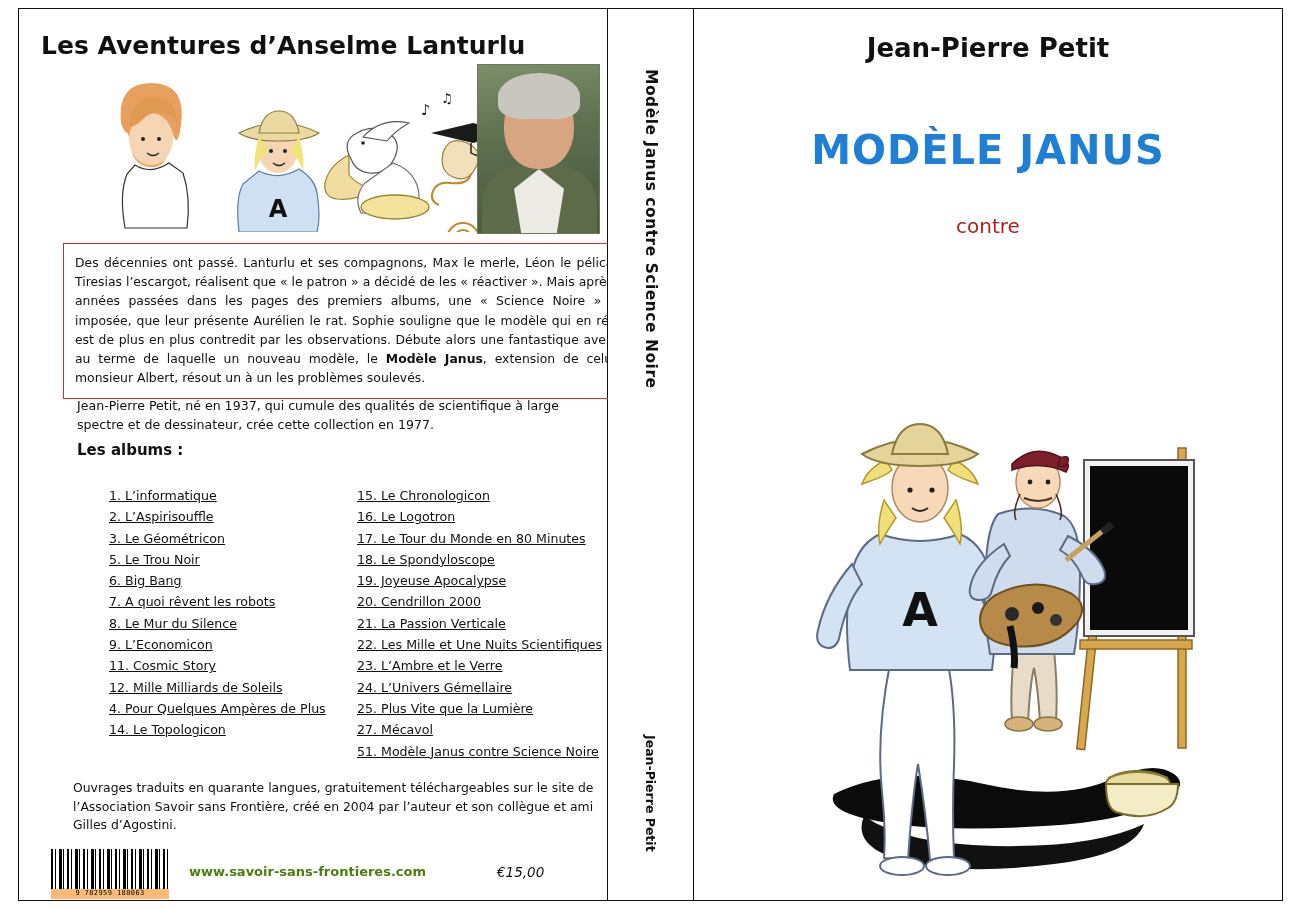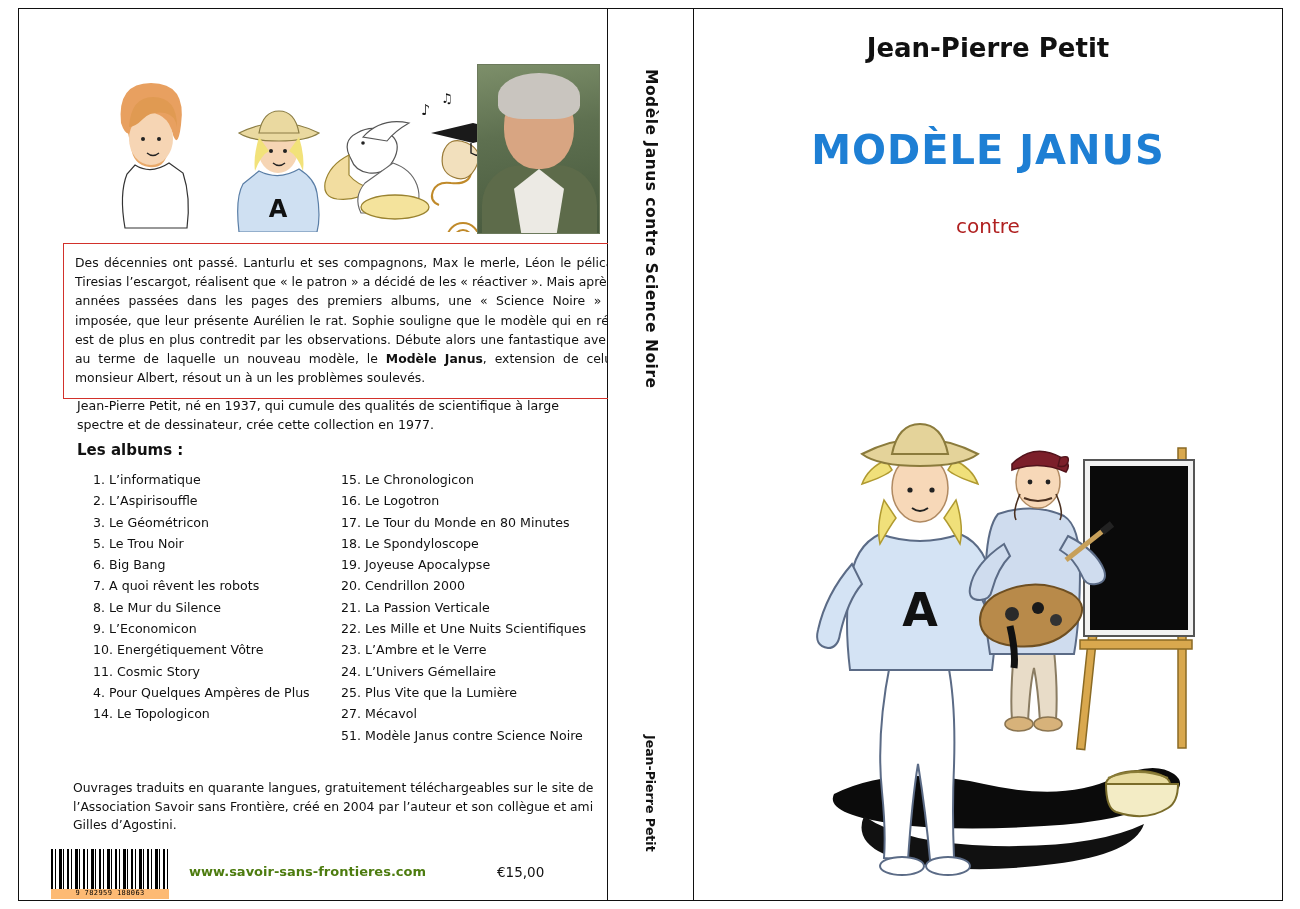--- a/index.html
+++ b/index.html
@@ -112,21 +112,21 @@
     font-size: 15px;
     font-weight: bold;
     color: #111;
   }
   .albums {
     position: absolute;
     left: 60px; top: 460px;
     width: 520px;
     height: 300px;
   }
-  .albums ol { list-style: none; margin: 0; padding: 0; }
+  .albums ol { list-style: none; margin: 16px; padding: 0; text-decoration: underline; }
   .col {
     position: absolute;
     top: 0;
     font-family: "DejaVu Sans", sans-serif;
     font-size: 12.6px;
     color: #111;
   }
   .col-left { left: 14px; width: 240px; }
   .col-right { left: 262px; width: 270px; }
   .col li {
@@ -173,20 +173,21 @@
     font-size: 13px;
     font-weight: bold;
     color: #4d7c0f;
   }
   .price {
     position: absolute;
     left: 478px; top: 855px;
     font-family: "DejaVu Sans", sans-serif;
     font-size: 13.5px;
     color: #111;
+    font-style: italic;
   }
   
   .spine {
     position: absolute;
     left: 608px; top: 8px;
     width: 85px; height: 893px;
     border-top: 1px solid #111;
     border-bottom: 1px solid #111;
     background: #fff;
   }
@@ -270,20 +271,21 @@
     width: 590px; height: 538px;
   }
 </style>
 </head>
 <body>
 
 <div id="cover">
 
   <div class="back-cover">
 
+    <div class="back-title">Les Aventures d’Anselme Lanturlu</div>
 
     <div class="cartoon">
       <svg width="430" height="165" viewBox="0 0 430 165">
 
         <g>
           <path d="M62 52 q-6 -30 22 -32 q30 -2 26 28 q-2 26 -6 40 q-4 14 -18 12 q-16 -2 -18 -20 z" fill="#e8a96a"></path>
           <path d="M58 56 q-4 -40 30 -40 q36 0 30 42 q-3 24 -8 10 q-4 -18 -16 -18 q-14 0 -22 12 q-8 12 -14 -6 z" fill="#e8a060"></path>
           <ellipse cx="88" cy="72" rx="22" ry="26" fill="#f6d5b4"></ellipse>
           <path d="M66 60 q2 -30 24 -30 q24 0 24 30 q-2 -12 -12 -14 q-14 -2 -22 6 q-8 8 -14 8z" fill="#e09a52"></path>
           <circle cx="80" cy="72" r="2" fill="#222"></circle>
@@ -345,22 +347,22 @@
     <div class="albums">
       <ol class="col col-left">
         <li>1. L’informatique</li>
         <li>2. L’Aspirisouffle</li>
         <li>3. Le Géométricon</li>
         <li>5. Le Trou Noir</li>
         <li>6. Big Bang</li>
         <li>7. A quoi rêvent les robots</li>
         <li>8. Le Mur du Silence</li>
         <li>9. L’Economicon</li>
-        <li>10. Energétiquement Vôtre</li>
         <li>11. Cosmic Story</li>
+        <li>12. Mille Milliards de Soleils</li>
         <li>4. Pour Quelques Ampères de Plus</li>
         <li>14. Le Topologicon</li>
       </ol>
       <ol class="col col-right">
         <li>15. Le Chronologicon</li>
         <li>16. Le Logotron</li>
         <li>17. Le Tour du Monde en 80 Minutes</li>
         <li>18. Le Spondyloscope</li>
         <li>19. Joyeuse Apocalypse</li>
         <li>20. Cendrillon 2000</li>

